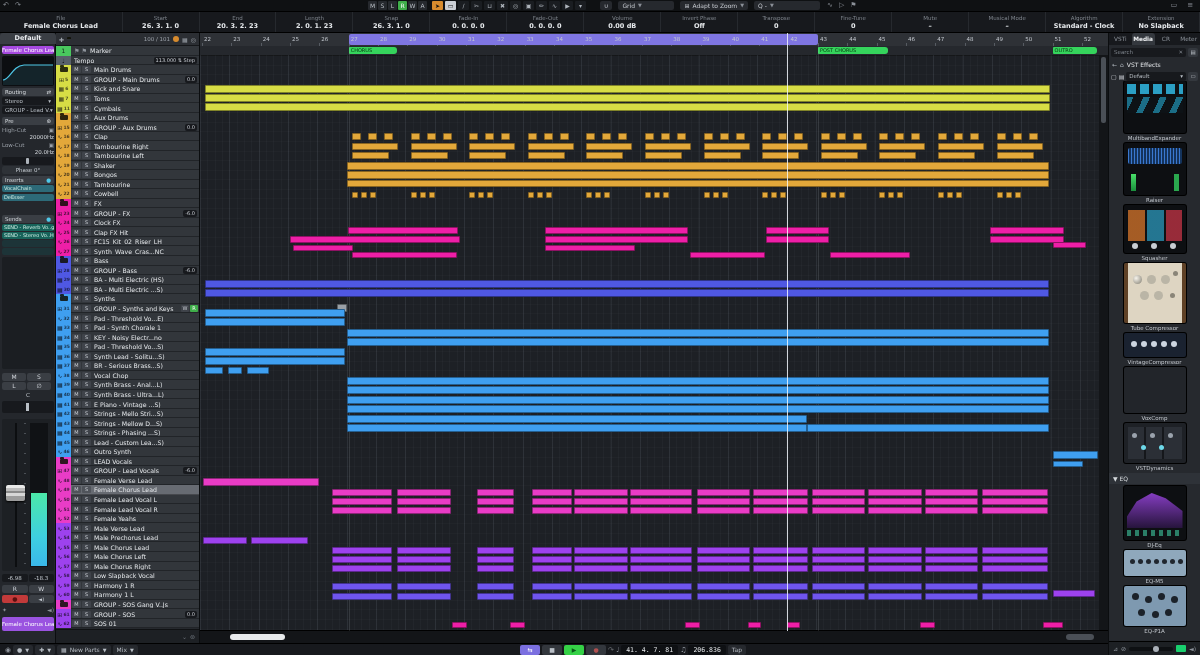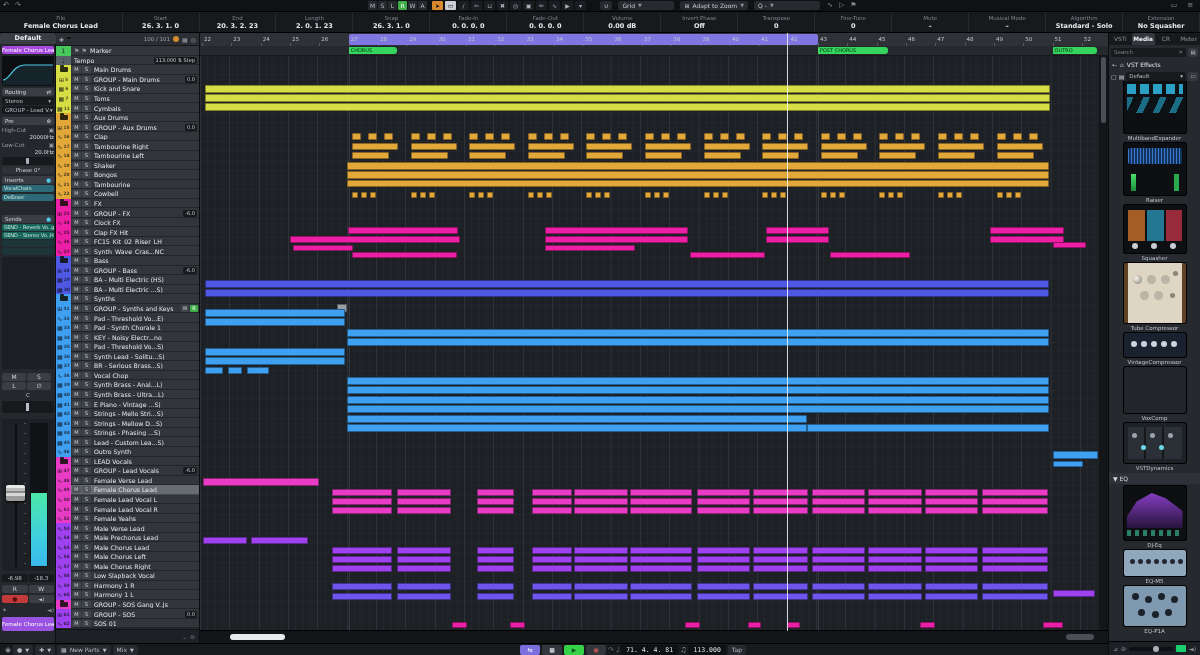--- a/index.html
+++ b/index.html
@@ -326,25 +326,25 @@
         <div class="ifield">
           <div class="ilabel">Mute</div>
           <div class="ivalue">–</div>
         </div>
         <div class="ifield">
           <div class="ilabel">Musical Mode</div>
           <div class="ivalue">–</div>
         </div>
         <div class="ifield">
           <div class="ilabel">Algorithm</div>
-          <div class="ivalue">Standard - Solo</div>
+          <div class="ivalue">Standard - Clock</div>
         </div>
         <div class="ifield">
           <div class="ilabel">Extension</div>
-          <div class="ivalue">No Squasher</div>
+          <div class="ivalue">No Slapback</div>
         </div>
       </div>
   </div>
 
   <div id="channel">
     <div id="ch-tab" class="ch">Default</div>
     <div id="ch-chip" class="ch">Female Chorus Lea..</div>
     <div id="ch-eq" class="ch">
       <svg width="52" height="30" viewBox="0 0 52 30">
         <path d="M1,24 C8,24 10,10 22,9 L51,9" fill="none" stroke="#4fc8e8" stroke-width="1.2"></path>
@@ -1242,20 +1242,20 @@
           <span style="font-size:5px;">▼</span>
         </div>
       </div>
     <div class="tp-grp" style="left:520px;">
       <div class="tbtn cyc">⇆</div>
       <div class="tbtn">■</div>
       <div class="tbtn play">▶</div>
       <div class="tbtn" style="color:#b05050;">●</div>
       <span class="dim" style="font-size:7px;">↷</span>
       <span style="font-size:7px;color:#9aa0a8;">♩</span>
-      <div class="tp-disp">71. 4. 4. 81</div>
+      <div class="tp-disp">41. 4. 7. 81</div>
       <span style="font-size:7px;color:#9aa0a8;">♫</span>
-      <div class="tp-disp">113.000</div>
+      <div class="tp-disp">206.836</div>
       <div class="tp-box">Tap</div>
     </div>
   </div>
 
 </div>
 
 </body></html>

